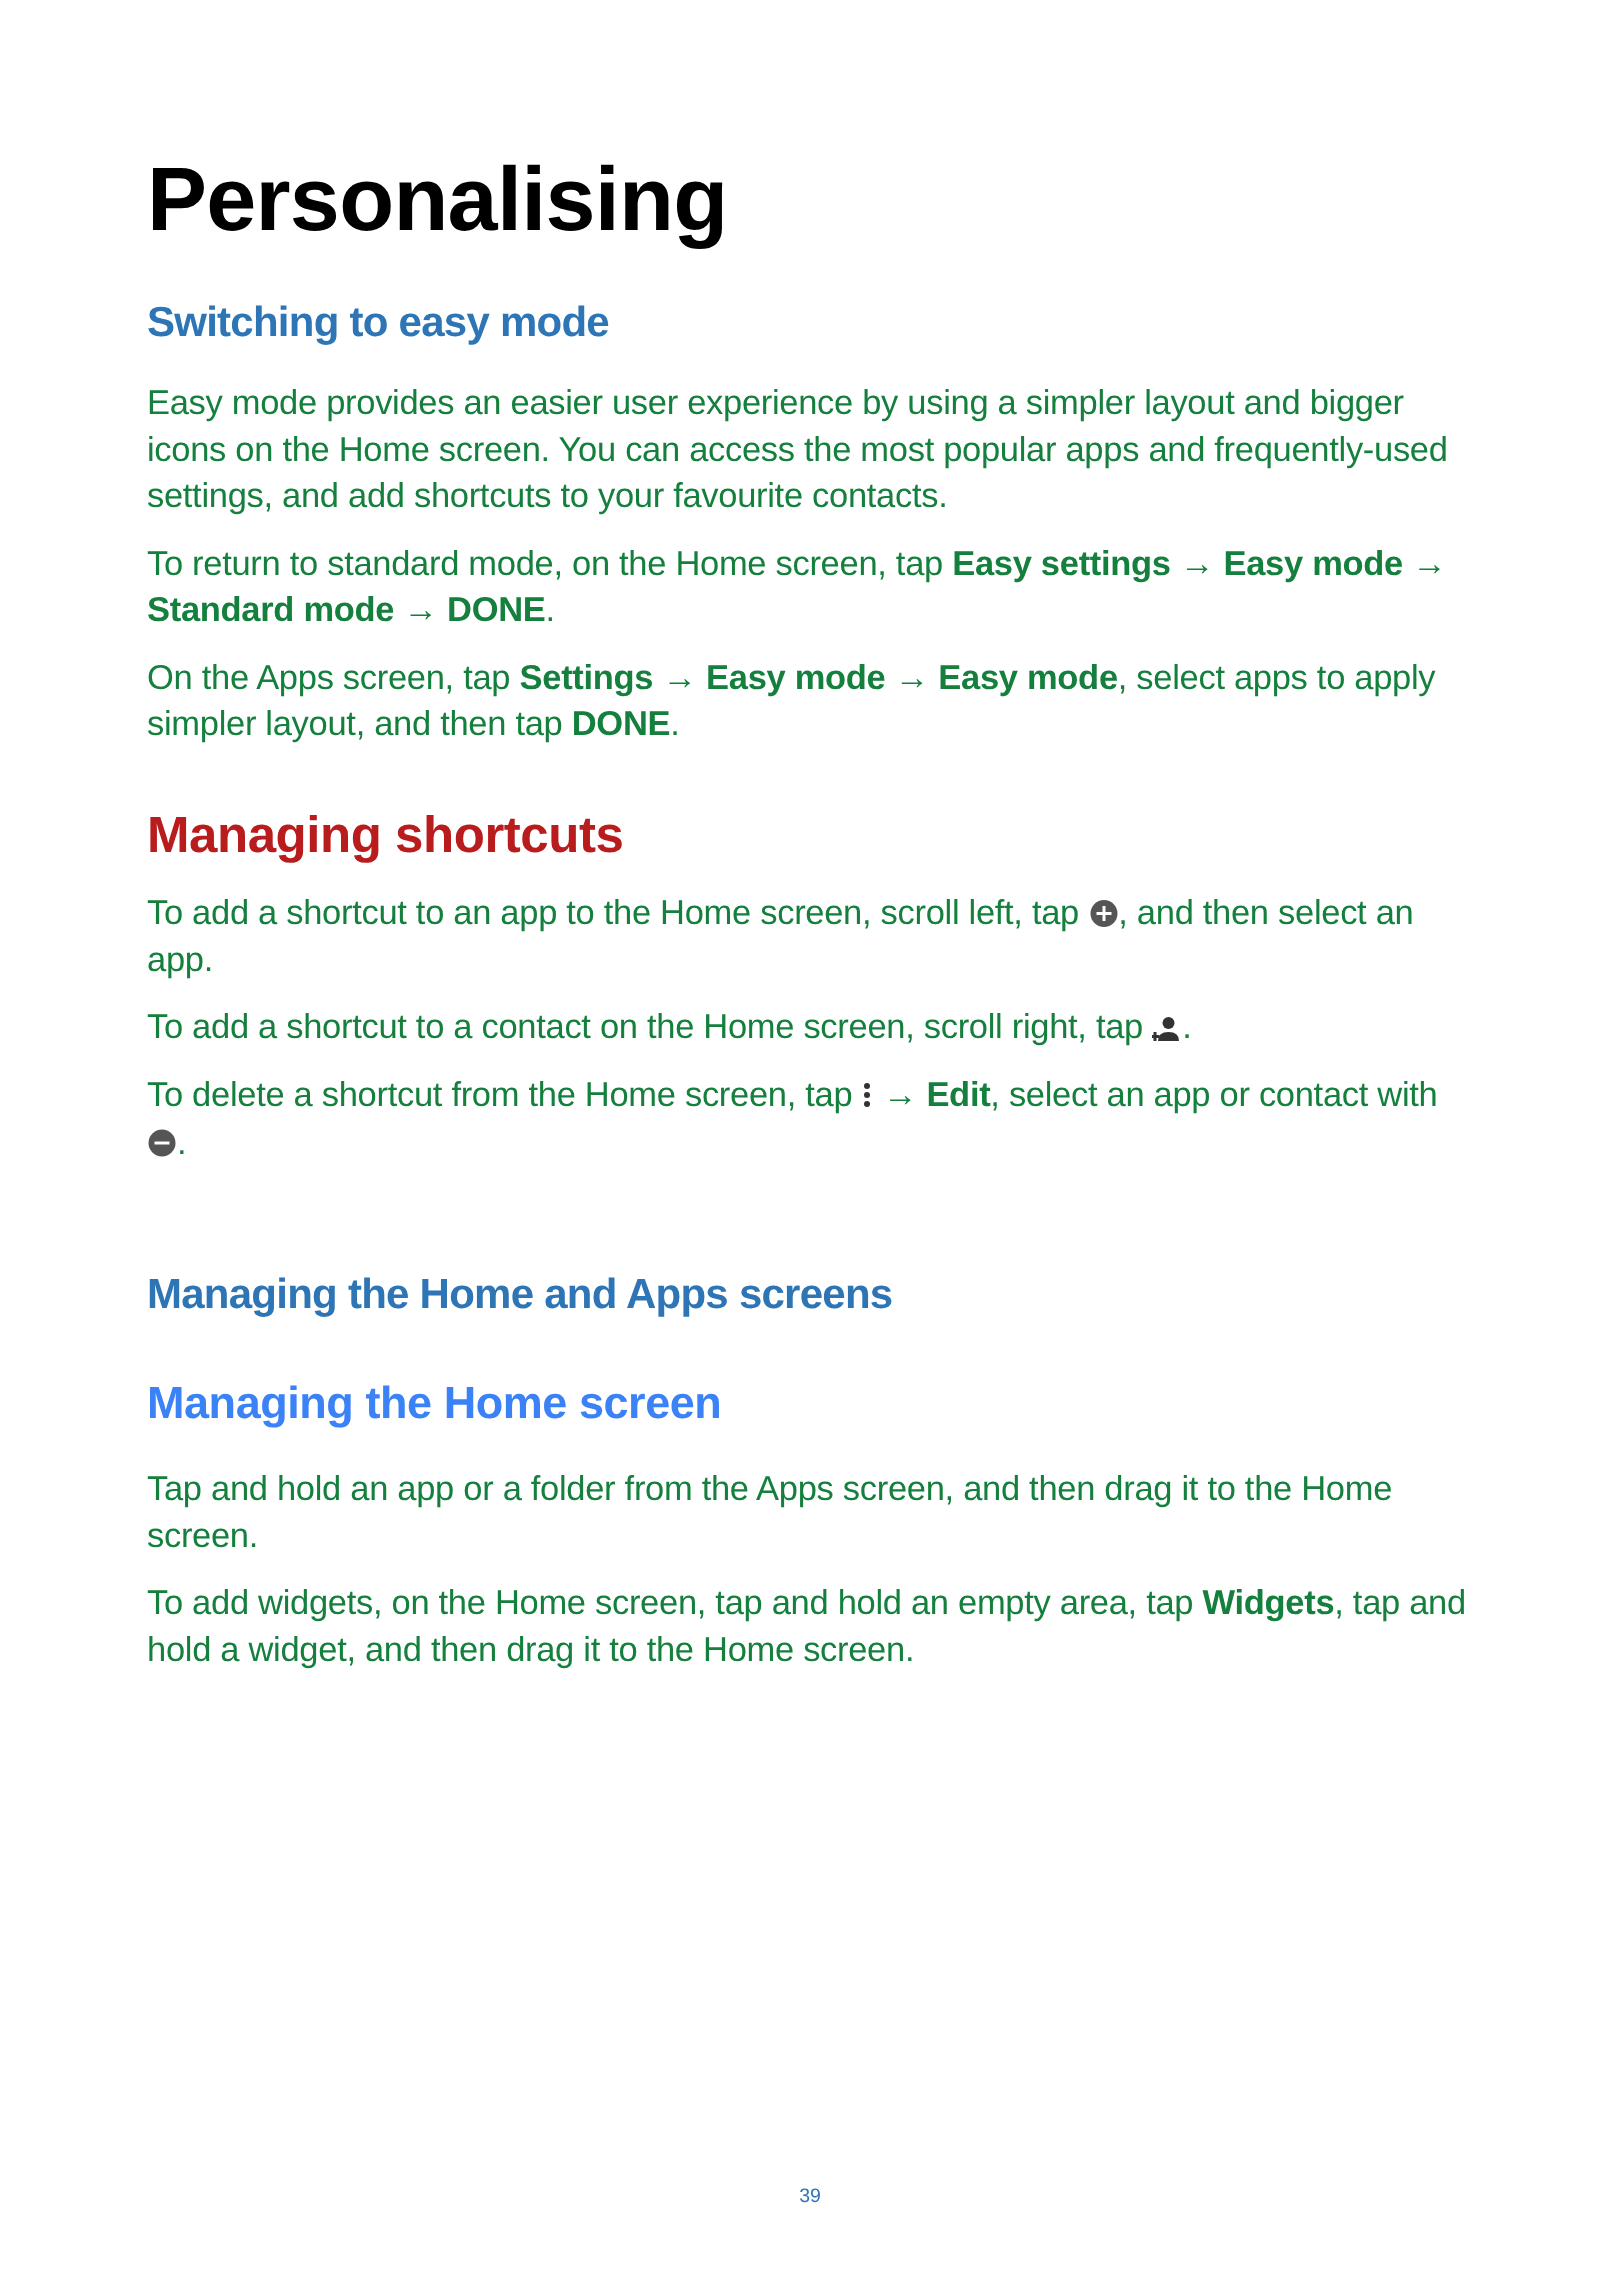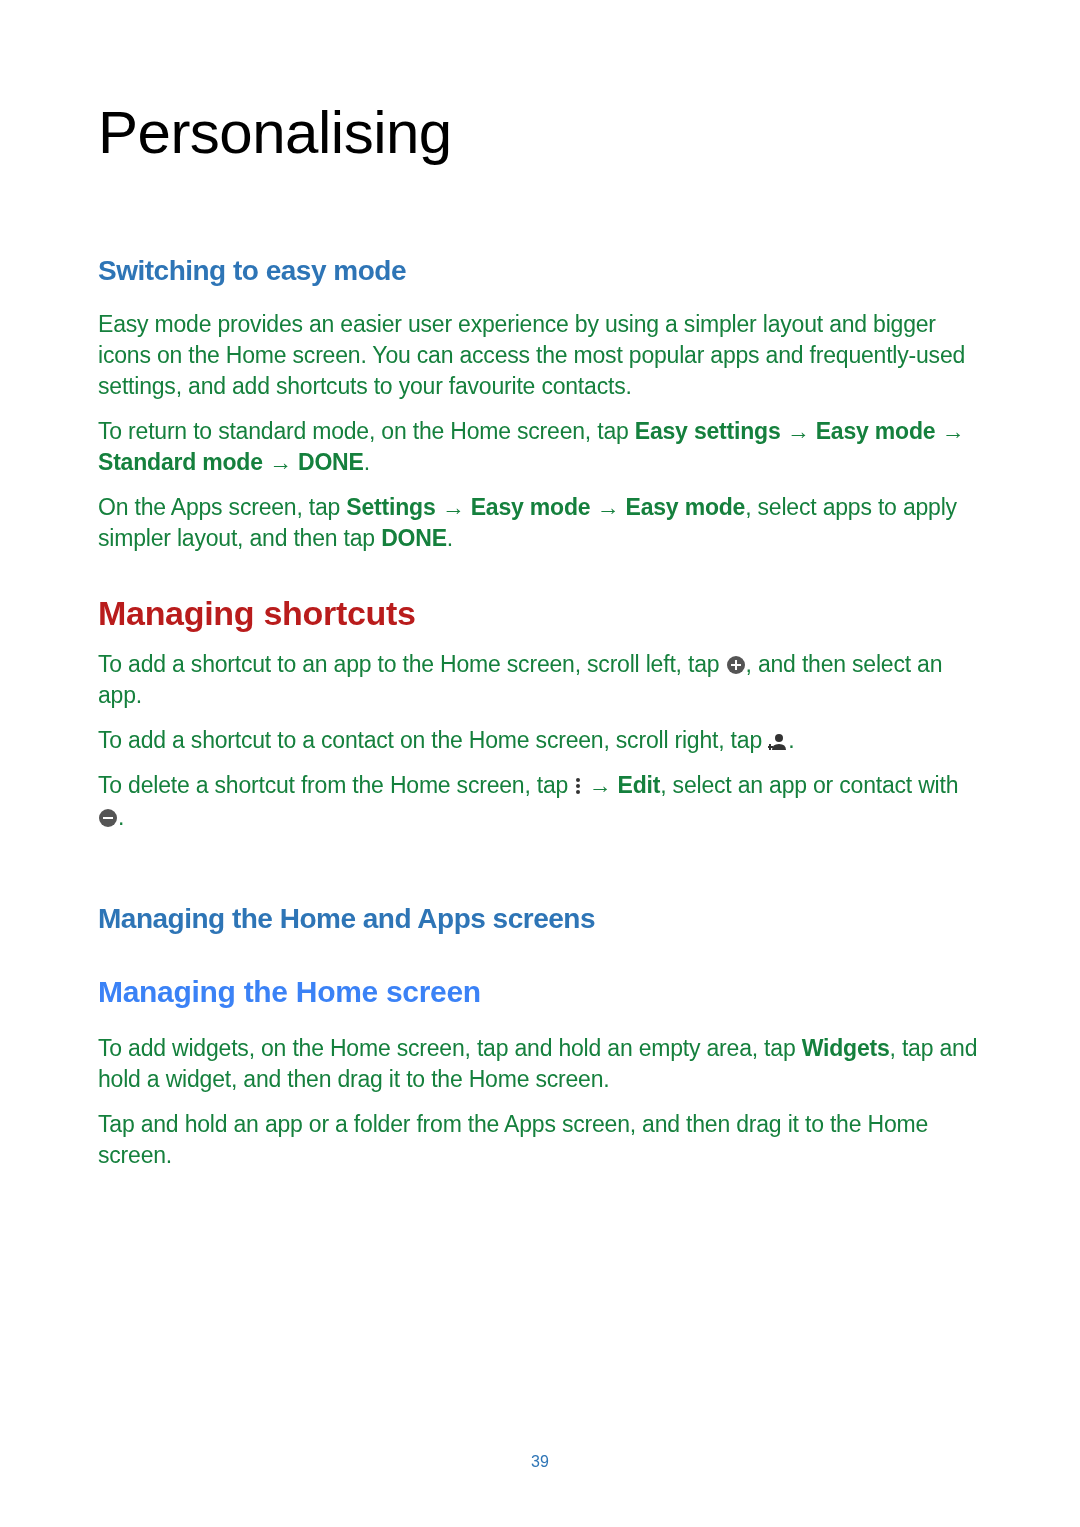--- a/index.html
+++ b/index.html
@@ -9,23 +9,23 @@
     background: #ffffff;
     font-family: "Segoe UI", "Myriad Pro", Arial, sans-serif;
     color: #000000;
     position: relative;
   }
   .page {
     padding: 98px 98px 0 98px;
   }
   h1.chapter-title {
     font-size: 60px;
-    font-weight: 400;
+    font-weight: 700;
     color: #000000;
-    margin-bottom: 88px;
+    margin-bottom: 32px;
     letter-spacing: -0.5px;
   }
   h2.section-title {
     font-size: 28px;
     font-weight: 700;
     color: #2e75b6;
     margin-bottom: 22px;
     letter-spacing: -0.5px;
   }
   h3.sub-title {
@@ -58,21 +58,21 @@
     vertical-align: -3px;
     width: 20px;
     height: 20px;
   }
   .page-number {
     position: absolute;
     bottom: 56px;
     left: 0;
     right: 0;
     text-align: center;
-    font-size: 16px;
+    font-size: 13px;
     color: #2e75b6;
   }
   .section-gap { margin-top: 70px; }
 </style>
 </head>
 <body>
 
 <div class="page">
 
   <h1 class="chapter-title">Personalising</h1>
@@ -117,21 +117,21 @@
           <circle cx="10" cy="10" r="9" fill="#555"></circle>
           <rect x="5" y="9" width="10" height="2" fill="#fff"></rect>
         </svg></span><span>.</span>
   </p>
 
   <h2 class="section-title section-gap">Managing the Home and Apps screens</h2>
 
   <h3 class="sub-title">Managing the Home screen</h3>
 
 
+  <p class="body">Tap and hold an app or a folder from the Apps screen, and then drag it to the Home screen.</p>
+
   <p class="body">
     <span>To add widgets, on the Home screen, tap and hold an empty area, tap </span><span class="bold">Widgets</span><span>, tap and hold a widget, and then drag it to the Home screen.</span>
   </p>
-
-  <p class="body">Tap and hold an app or a folder from the Apps screen, and then drag it to the Home screen.</p>
 
 </div>
 
 <div class="page-number">39</div>
 
 </body></html>

